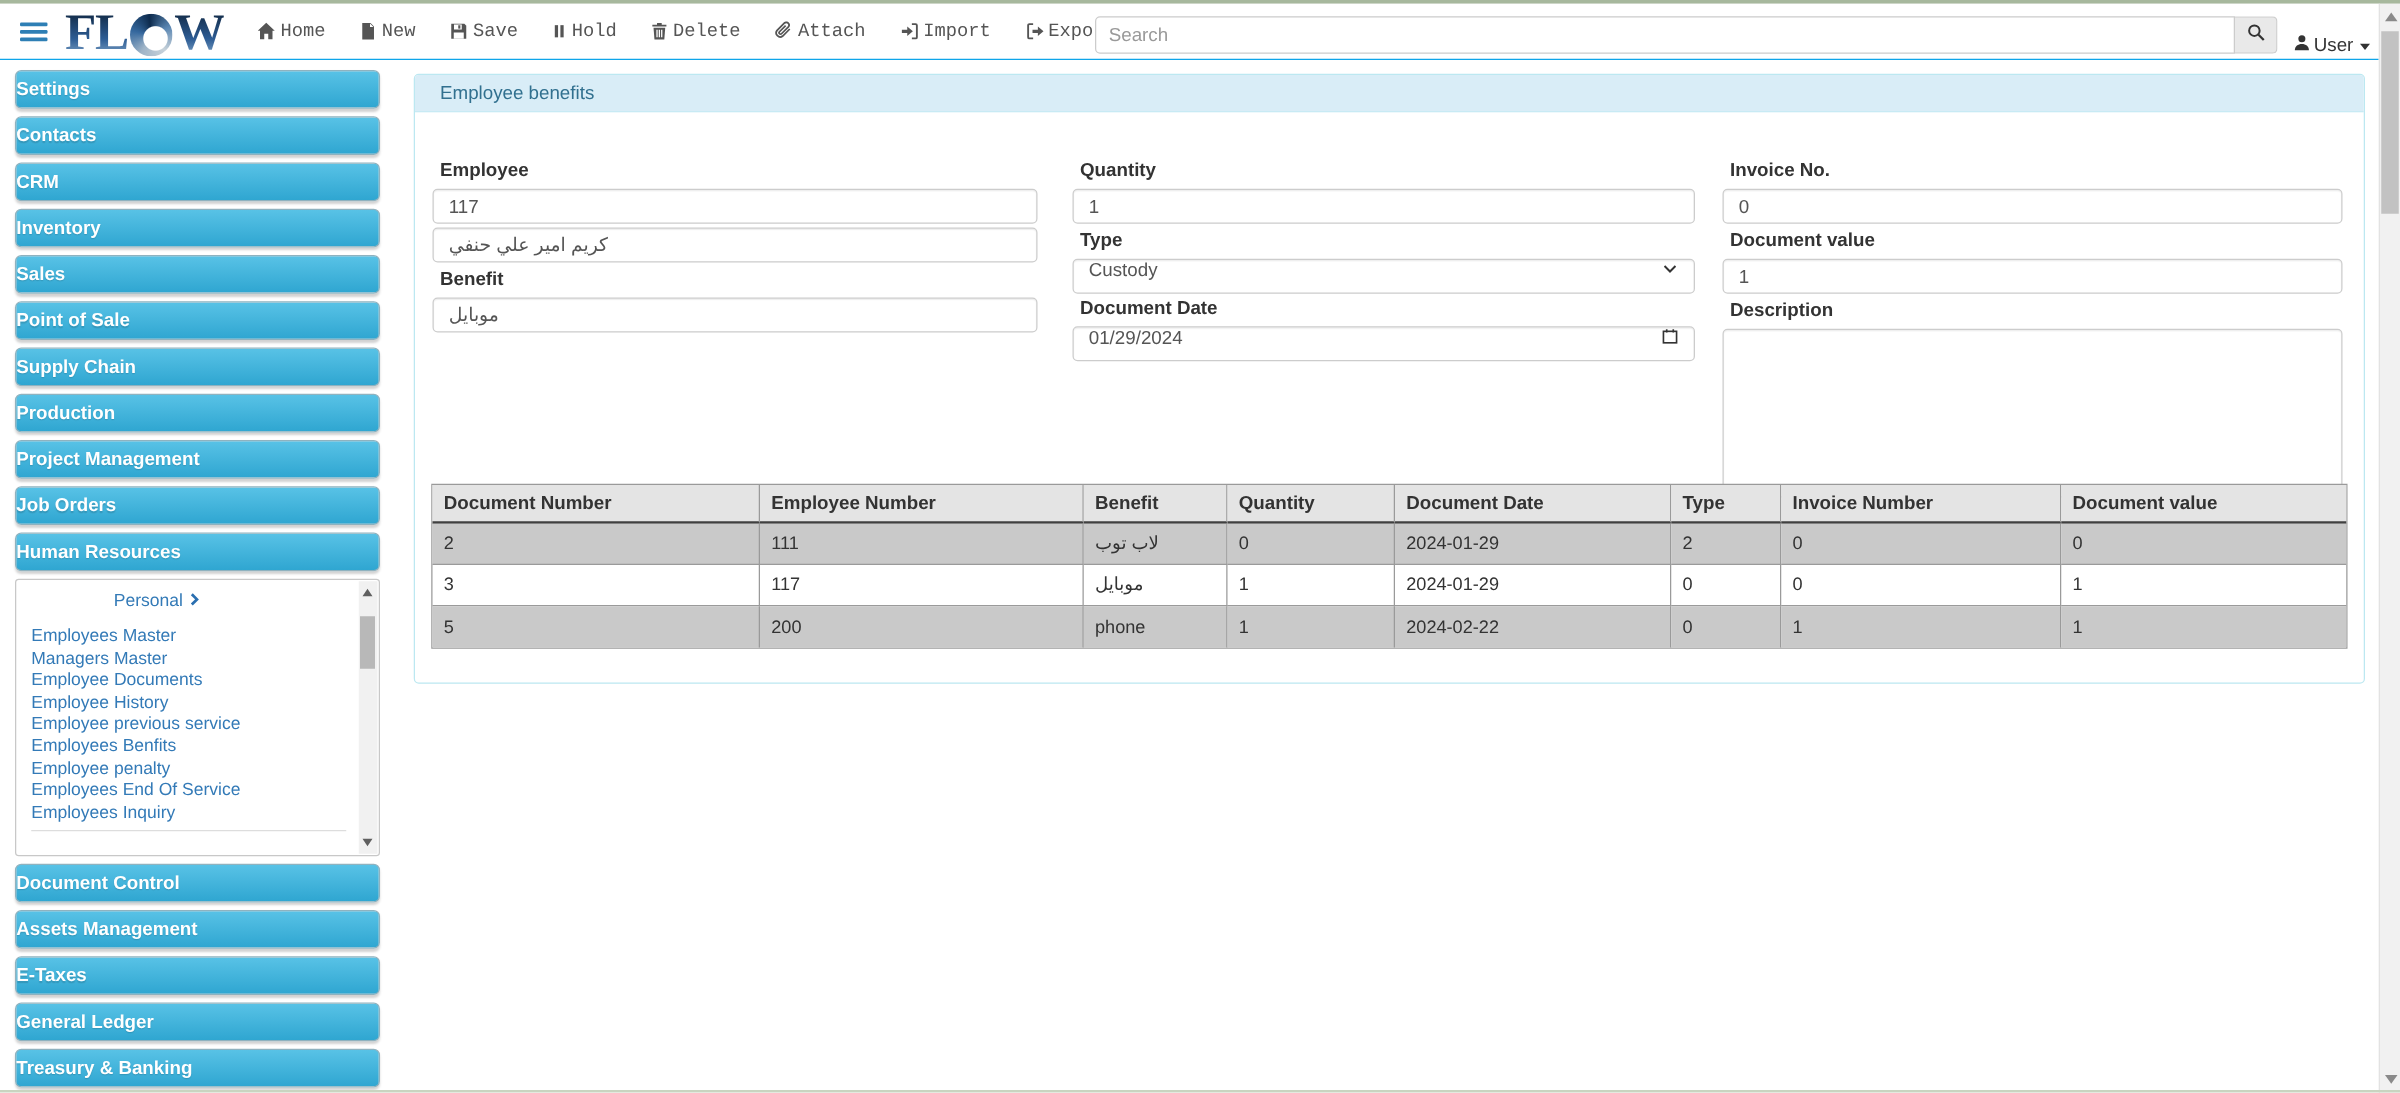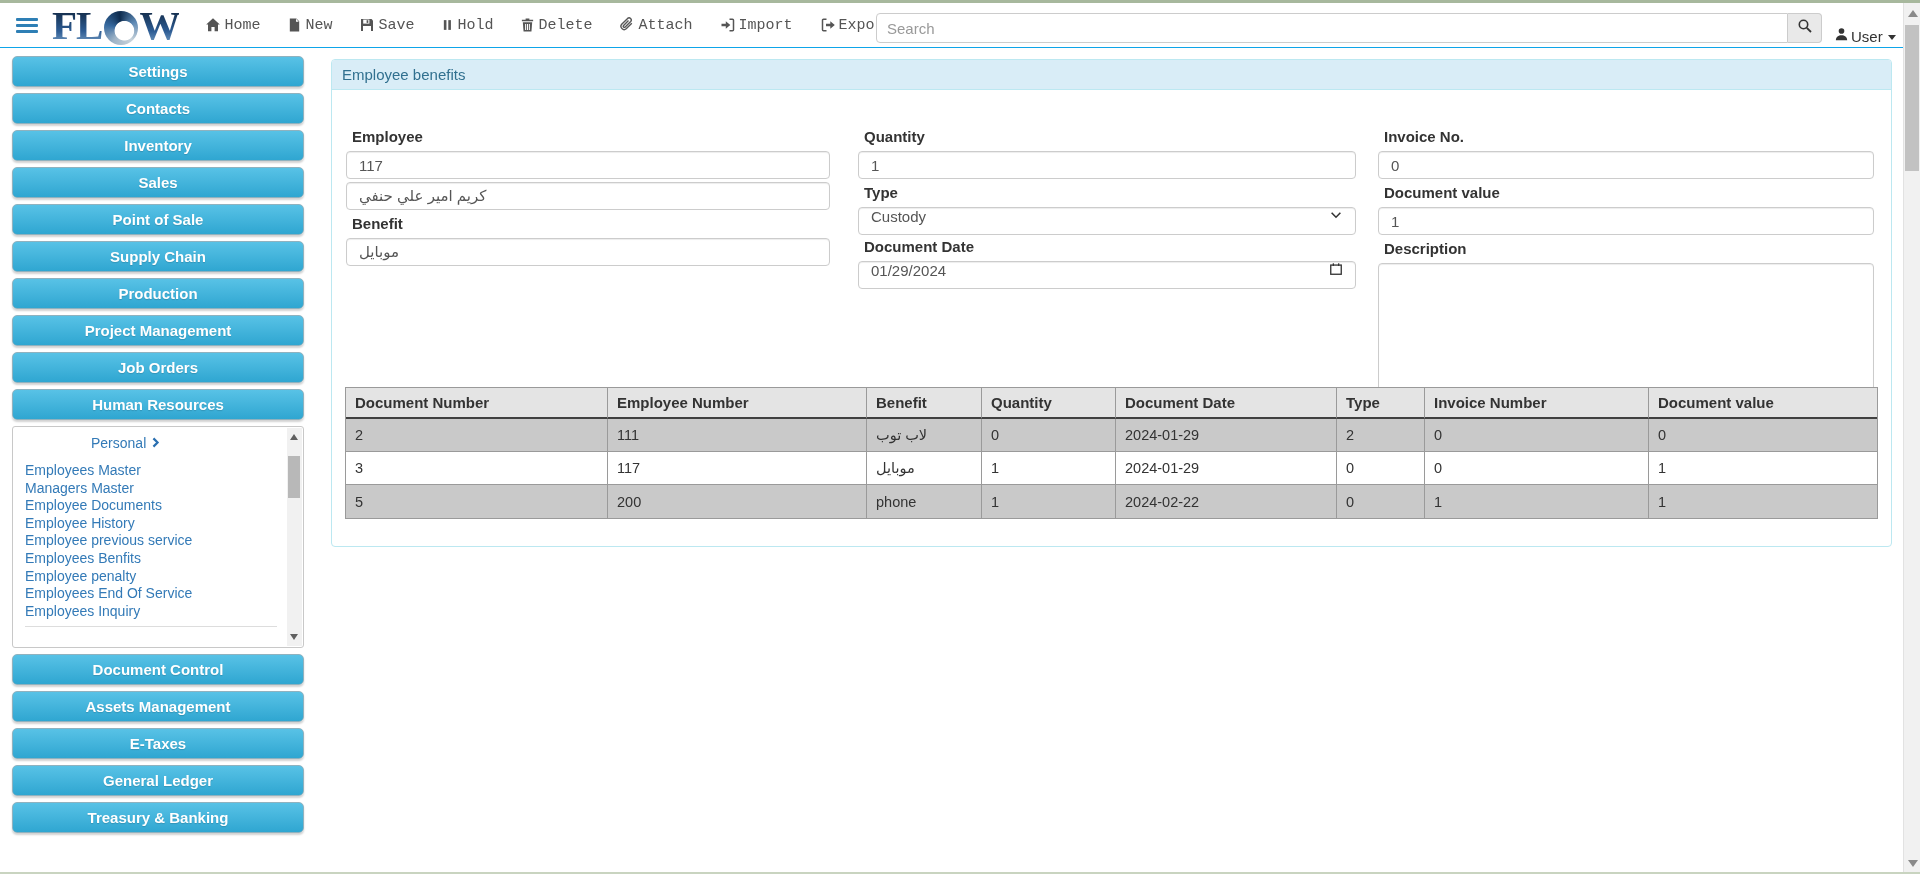--- a/index.html
+++ b/index.html
@@ -43,40 +43,40 @@
   .sb-arrow-up, .sb-arrow-down { position:absolute; left:4px; width:0; height:0;
                     border-left:5px solid transparent; border-right:5px solid transparent; }
   .sb-arrow-up   { top:7px;    border-bottom:7px solid #8a8a8a; }
   .sb-arrow-down { bottom:7px; border-top:7px solid #8a8a8a; }
   .page-scrollbar .thumb { position:absolute; left:1px; top:22px; width:14px; height:146px; background:#c2c2c2; }
 
   
   .sidebar { position:absolute; left:12px; top:56px; width:292px; }
   .side-btn { height:31px; margin-bottom:6px; border-radius:5px; border:1px solid #8fb2bf;
               background:linear-gradient(180deg,#58c2e6,#2fa6d1);
-              color:#fff; font-size:15px; font-weight:bold; text-align:center; line-height:29px;
+              color:#fff; font-size:15px; font-weight:bold; text-align:left; line-height:29px;
               cursor:pointer; box-shadow:0 2px 2px rgba(0,0,0,0.18); text-shadow:0 1px 1px rgba(0,0,0,0.15); }
   .hr-panel { position:relative; height:222px; margin-bottom:6px; background:#fff;
               border:1px solid #c8c8c8; border-radius:3px; overflow:hidden; }
   .hr-group { margin:8px 0 0 30px; font-size:14px; color:#337ab7; font-weight:normal; cursor:pointer;
               display:inline-flex; align-items:center; gap:4px;padding-left:48px; }
   .hr-links { margin:10px 0 0 12px; width:252px; border-bottom:1px solid #ddd; padding-bottom:6px; }
   .hr-links a { display:block; font-size:14px; line-height:17.6px; color:#337ab7; text-decoration:none; cursor:pointer; }
   .hr-scrollbar { position:absolute; right:1px; top:1px; bottom:1px; width:15px; background:#f1f1f1; }
   .hr-scrollbar .up { position:absolute; top:6px; left:3px; width:0; height:0;
                       border-left:4.5px solid transparent; border-right:4.5px solid transparent; border-bottom:6px solid #606060; }
   .hr-scrollbar .down { position:absolute; bottom:6px; left:3px; width:0; height:0;
                       border-left:4.5px solid transparent; border-right:4.5px solid transparent; border-top:6px solid #606060; }
   .hr-scrollbar .thumb { position:absolute; top:28px; left:1px; width:12px; height:42px; background:#b8b8b8; }
 
   
   .panel { position:absolute; left:331px; top:59px; width:1561px; height:488px;
            border:1px solid #bce8f1; border-radius:4px; background:#fff; }
   .panel-heading { height:30px; background:#d9edf7; border-bottom:1px solid #bce8f1;
-                   border-radius:3px 3px 0 0; color:#31708f; font-size:15px; line-height:30px; padding-left:10px; }
+                   border-radius:3px 3px 0 0; color:#31708f; font-size:15px; line-height:30px; padding-left:20px; }
   .panel-body { position:relative; height:456px; }
 
   .fcol { position:absolute; top:15px;margin-top:23px; }
   .fcol-1 { left:14px;   width:484px; }
   .fcol-2 { left:526px;  width:498px; }
   .fcol-3 { left:1046px; width:496px; }
   .flabel { font-size:15px; font-weight:bold; color:#333; height:18px; margin:0 0 5px 6px; }
   .flabel.mt { margin-top:2px; }
   .control { width:100%; height:28px; border:1px solid #ccc; border-radius:4px; background:#fff;
              font-size:15px; color:#555; padding:0 12px; margin-bottom:3px; outline:none;
@@ -239,20 +239,21 @@
 <div class="page-scrollbar">
   <div class="sb-arrow-up"></div>
   <div class="thumb"></div>
   <div class="sb-arrow-down"></div>
 </div>
 
 <div class="sidebar">
   <div id="side-top">
       <div class="side-btn">Settings</div>
       <div class="side-btn">Contacts</div>
+      <div class="side-btn">CRM</div>
       <div class="side-btn">Inventory</div>
       <div class="side-btn">Sales</div>
       <div class="side-btn">Point of Sale</div>
       <div class="side-btn">Supply Chain</div>
       <div class="side-btn">Production</div>
       <div class="side-btn">Project Management</div>
       <div class="side-btn">Job Orders</div>
       <div class="side-btn">Human Resources</div>
     </div>
   <div class="hr-panel">

